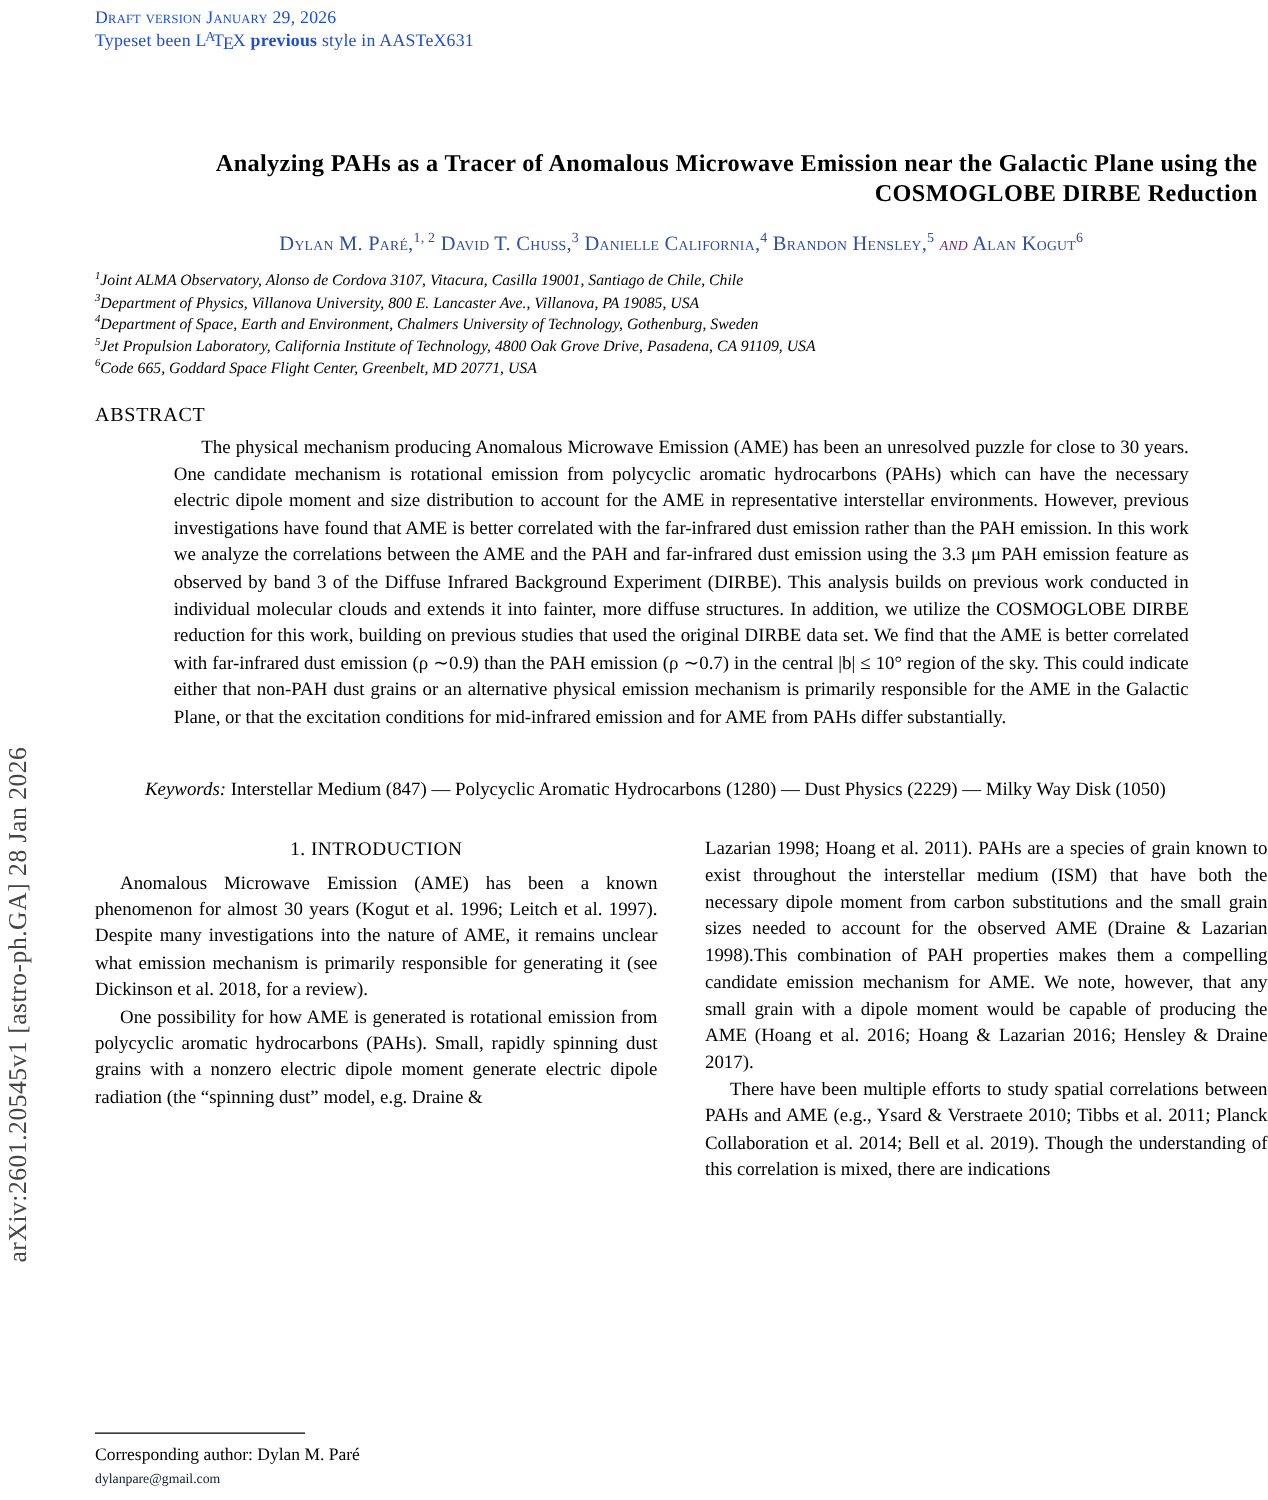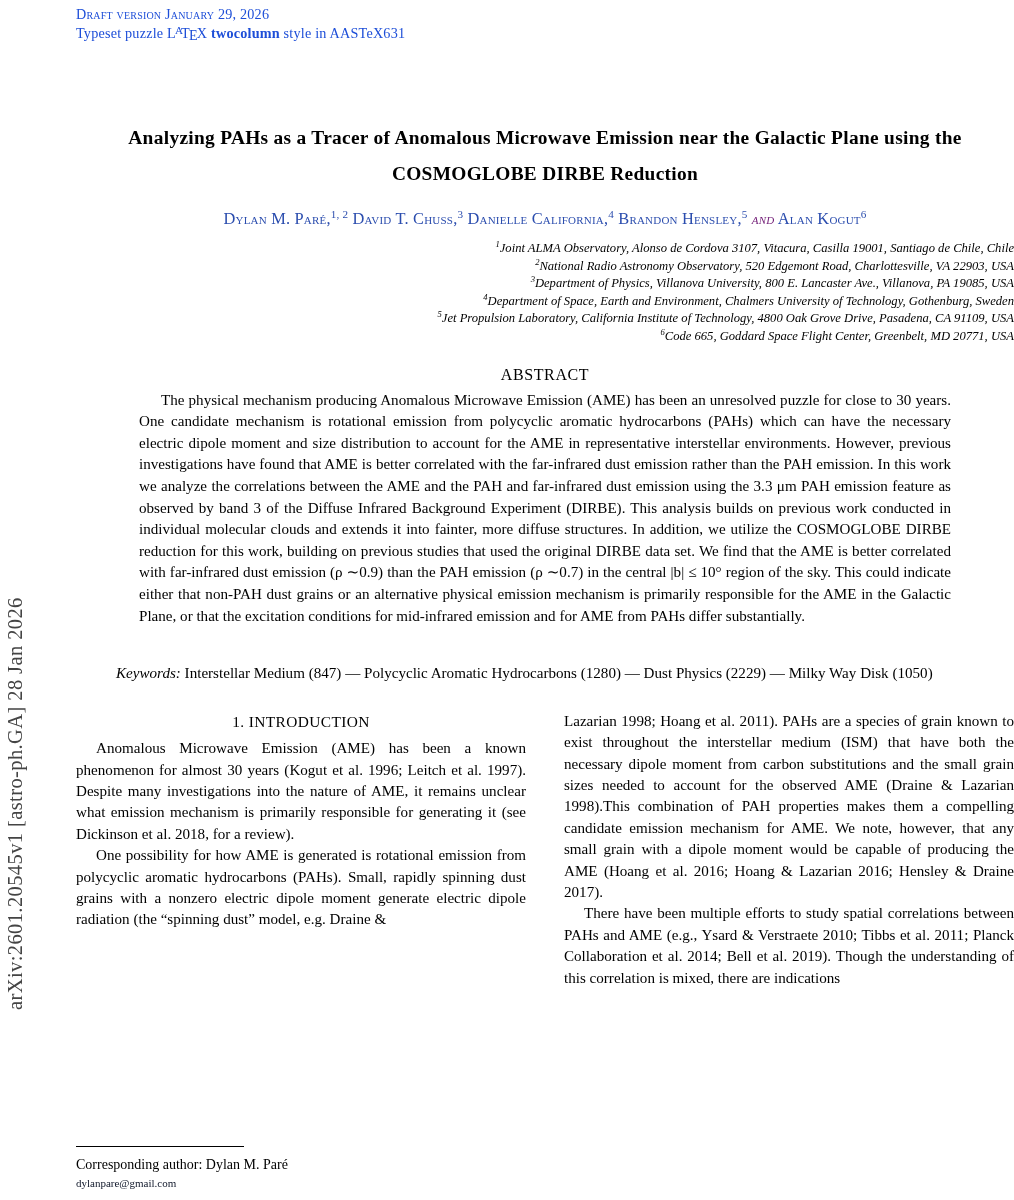--- a/index.html
+++ b/index.html
@@ -45,50 +45,49 @@
     font-family: "Liberation Serif", serif;
     font-size: 14.2px;
     line-height: 17px;
     letter-spacing: 0.2px;
     color: #1d4ed8;
     margin-top: 6px;
   }
   .draftline .sc { font-variant: small-caps; }
   .title {
     margin-top: 78px;
-    text-align: center;
+    text-align: right;
     font-family: "Liberation Serif", serif;
     font-weight: bold;
     font-size: 19.4px;
-    line-height: 36px;
+    line-height: 24px;
     letter-spacing: 0.3px;
     padding: 0 8px;
   }
   .authors {
     margin-top: 16px;
     text-align: center;
     font-size: 16.4px;
     font-variant: small-caps;
     color: #2b4dae;
     line-height: 22px;
     letter-spacing: 0.2px;
   }
   .authors .conj { color: #701a75; font-variant: small-caps; font-style: italic; }
   sup { font-size: 0.68em; vertical-align: super; line-height: 0; }
   .affils {
     margin-top: 10px;
-    text-align: right;
+    text-align: left;
     font-style: italic;
     font-size: 12.6px;
     line-height: 17.6px;
   }
   .affils div { white-space: nowrap; }
   .abstract-head {
     margin-top: 20px;
-    text-align: center;
     font-size: 16px;
     font-variant: small-caps;
     letter-spacing: 0.6px;
   }
   .abstract-body {
     margin: 6px auto 0 auto;
     width: 812px;
     text-align: justify;
     font-size: 15.1px;
     line-height: 21.6px;
@@ -157,37 +156,36 @@
 
   <div class="arxiv-stamp">arXiv:2601.20545v1  [astro-ph.GA]  28 Jan 2026</div>
 
   <div class="content">
 
     <div class="draftline">
       <span class="sc">Draft version January 29, 2026</span>
     </div>
 
     <div class="draftline" style="margin-top:2px;">
-      <span>Typeset puzzle L</span><sup style="font-size:0.78em;vertical-align:0.32em;margin-left:-1px;">A</sup><span style="margin-left:-2px;">T</span><span style="display:inline-block;transform:translateY(2px);margin:0 -1px;">E</span><span>X </span><b>twocolumn</b><span> style in AASTeX631</span>
+      <span>Typeset been L</span><sup style="font-size:0.78em;vertical-align:0.32em;margin-left:-1px;">A</sup><span style="margin-left:-2px;">T</span><span style="display:inline-block;transform:translateY(2px);margin:0 -1px;">E</span><span>X </span><b>previous</b><span> style in AASTeX631</span>
     </div>
 
     <div class="title">Analyzing PAHs as a Tracer of Anomalous Microwave Emission near the Galactic Plane using the COSMOGLOBE DIRBE Reduction</div>
 
     <div class="authors">
       <span><span>Dylan M. Paré,</span><sup>1, 2</sup></span>
       <span><span>David T. Chuss,</span><sup>3</sup></span>
       <span><span>Danielle California,</span><sup>4</sup></span>
       <span><span>Brandon Hensley,</span><sup>5</sup></span>
       <span class="conj">and</span>
       <span><span>Alan Kogut</span><sup>6</sup></span>
     </div>
 
     <div class="affils">
       <div><sup>1</sup><span>Joint ALMA Observatory, Alonso de Cordova 3107, Vitacura, Casilla 19001, Santiago de Chile, Chile</span></div>
-      <div><sup>2</sup><span>National Radio Astronomy Observatory, 520 Edgemont Road, Charlottesville, VA 22903, USA</span></div>
       <div><sup>3</sup><span>Department of Physics, Villanova University, 800 E. Lancaster Ave., Villanova, PA 19085, USA</span></div>
       <div><sup>4</sup><span>Department of Space, Earth and Environment, Chalmers University of Technology, Gothenburg, Sweden</span></div>
       <div><sup>5</sup><span>Jet Propulsion Laboratory, California Institute of Technology, 4800 Oak Grove Drive, Pasadena, CA 91109, USA</span></div>
       <div><sup>6</sup><span>Code 665, Goddard Space Flight Center, Greenbelt, MD 20771, USA</span></div>
     </div>
 
     <div class="abstract-head">ABSTRACT</div>
     <div class="abstract-body">The physical mechanism producing Anomalous Microwave Emission (AME) has been an unresolved puzzle for close to 30 years. One candidate mechanism is rotational emission from polycyclic aromatic hydrocarbons (PAHs) which can have the necessary electric dipole moment and size distribution to account for the AME in representative interstellar environments. However, previous investigations have found that AME is better correlated with the far-infrared dust emission rather than the PAH emission. In this work we analyze the correlations between the AME and the PAH and far-infrared dust emission using the 3.3 μm PAH emission feature as observed by band 3 of the Diffuse Infrared Background Experiment (DIRBE). This analysis builds on previous work conducted in individual molecular clouds and extends it into fainter, more diffuse structures. In addition, we utilize the COSMOGLOBE DIRBE reduction for this work, building on previous studies that used the original DIRBE data set. We find that the AME is better correlated with far-infrared dust emission (ρ ∼0.9) than the PAH emission (ρ ∼0.7) in the central |b| ≤ 10° region of the sky. This could indicate either that non-PAH dust grains or an alternative physical emission mechanism is primarily responsible for the AME in the Galactic Plane, or that the excitation conditions for mid-infrared emission and for AME from PAHs differ substantially.</div>
 
     <div class="keywords">

